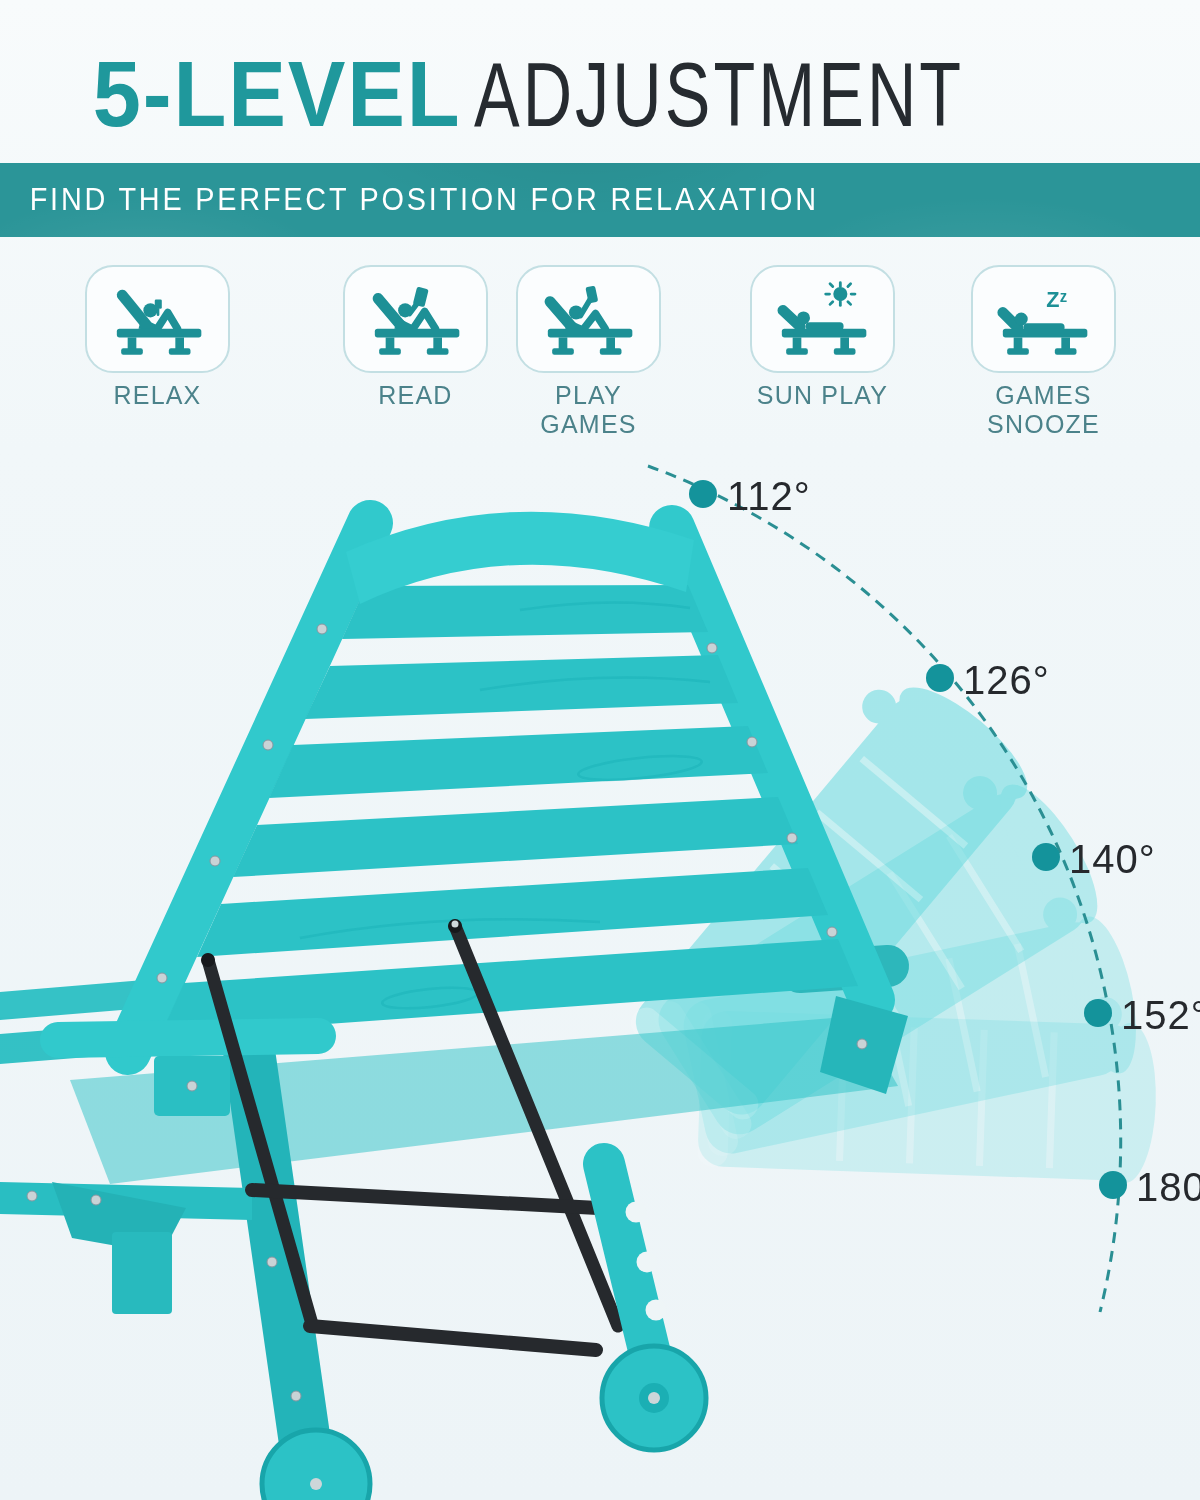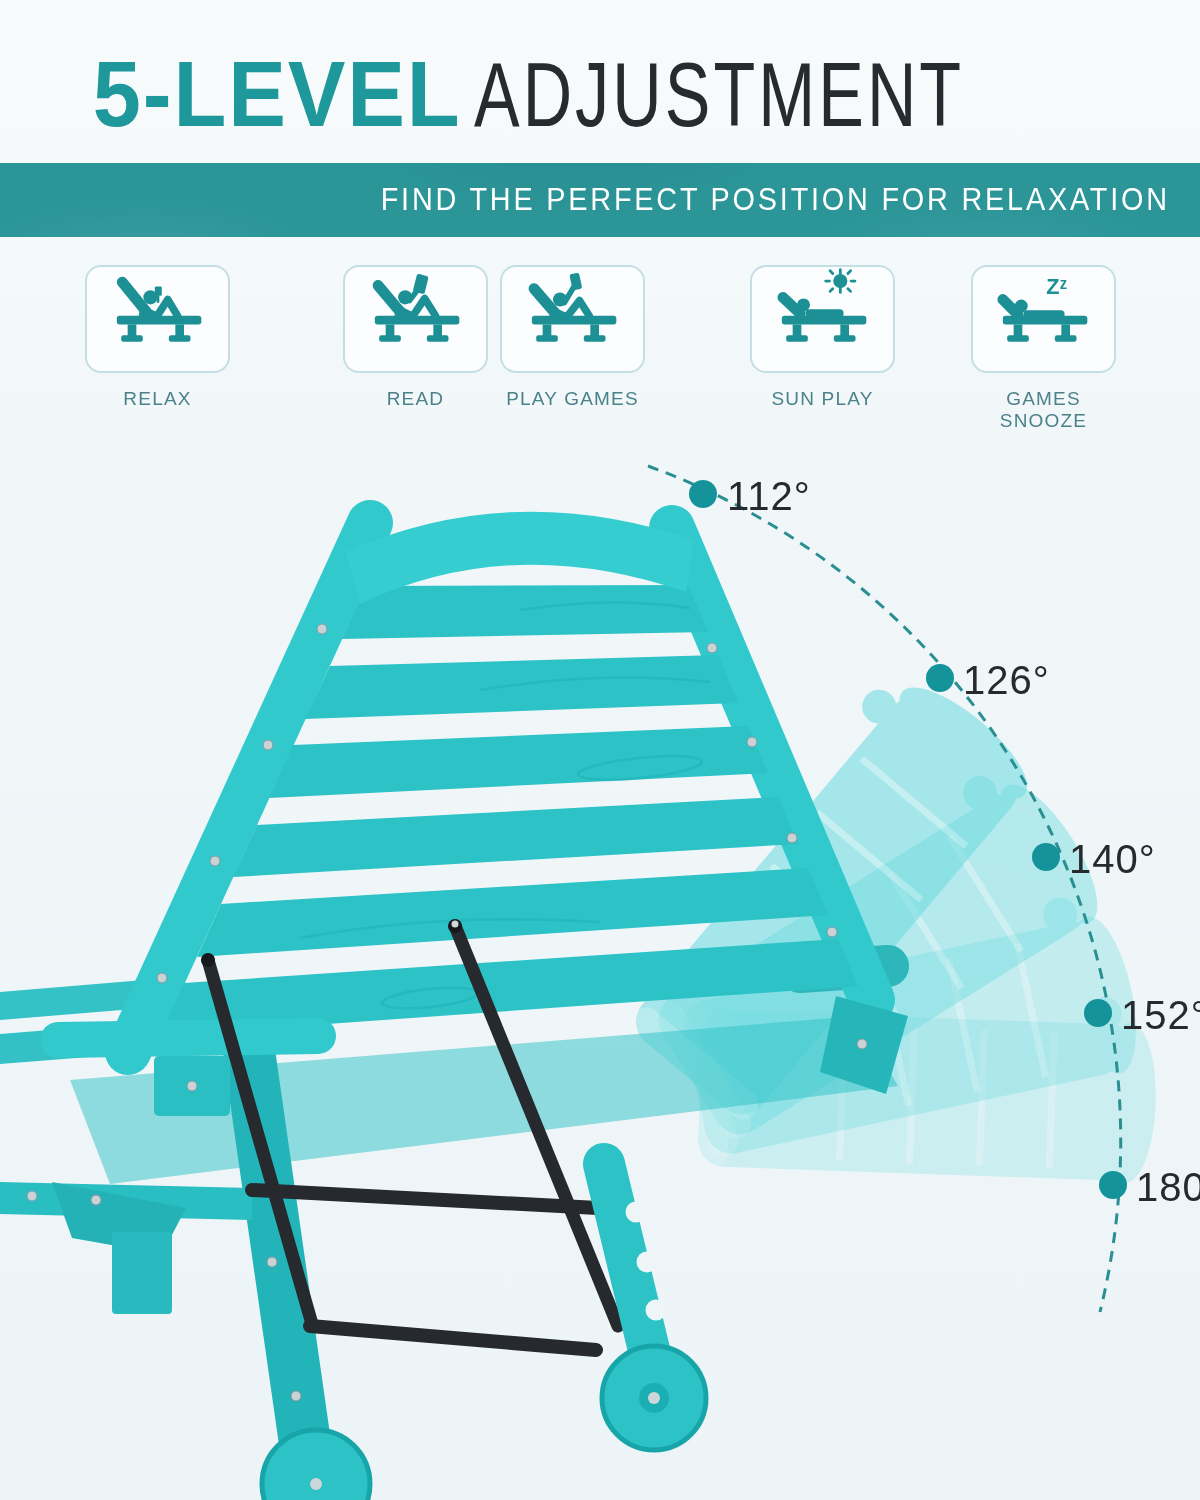--- a/index.html
+++ b/index.html
@@ -25,38 +25,38 @@
     display:inline-block;transform:scaleX(.76);transform-origin:0% 80%;
   }
   
   .banner{
     position:absolute;top:163px;left:0;width:1200px;height:74px;
     background-image:
       radial-gradient(ellipse 260px 90px at 12% 130%, rgba(255,255,255,.07), transparent 70%),
       radial-gradient(ellipse 340px 120px at 48% -40%, rgba(0,0,0,.06), transparent 70%),
       radial-gradient(ellipse 280px 100px at 82% 140%, rgba(255,255,255,.07), transparent 70%);
     background-color:#2b9598;
-    display:flex;align-items:center;justify-content:flex-end;
+    display:flex;align-items:center;justify-content:flex-start;
   }
   .banner-text{
     color:#ffffff;font-size:31px;font-weight:400;letter-spacing:3px;
     transform:scaleX(.93);
   }
   
   .positions{position:absolute;top:265px;left:0;width:1200px;height:150px;}
   .pos-item{position:absolute;width:145px;text-align:center;}
   .pos-item.p0{left:85px;}  .pos-item.p1{left:307px;padding-left:36px;}
-  .pos-item.p2{left:500px;} .pos-item.p3{left:750px;}
+  .pos-item.p2{left:516px;} .pos-item.p3{left:750px;}
   .pos-item.p4{left:971px;}
   .pos-box{
-    width:141px;height:104px;border:2px solid #c3dfe3;border-radius:16px;
-    background:#fbfdfe;display:flex;justify-content:center;
+    width:141px;height:104px;border:2px solid #c3dfe3;border-radius:28px;
+    background:#fbfdfe;display:flex;align-items:center;justify-content:center;
   }
   .pos-label{
-    margin-top:15px;color:#4b828a;font-size:19px;letter-spacing:1.2px;
+    margin-top:8px;color:#4b828a;font-size:25px;letter-spacing:1.2px;
   }
   .pict{fill:#1d9096;stroke:#1d9096;}
   .pict .ln{fill:none;stroke-linecap:round;stroke-linejoin:round;}
   
   .illustration{position:absolute;top:440px;left:0;}
   .angle-text{font-size:40px;fill:#26292d;letter-spacing:1px;}
 </style>
 </head>
 <body>
 

